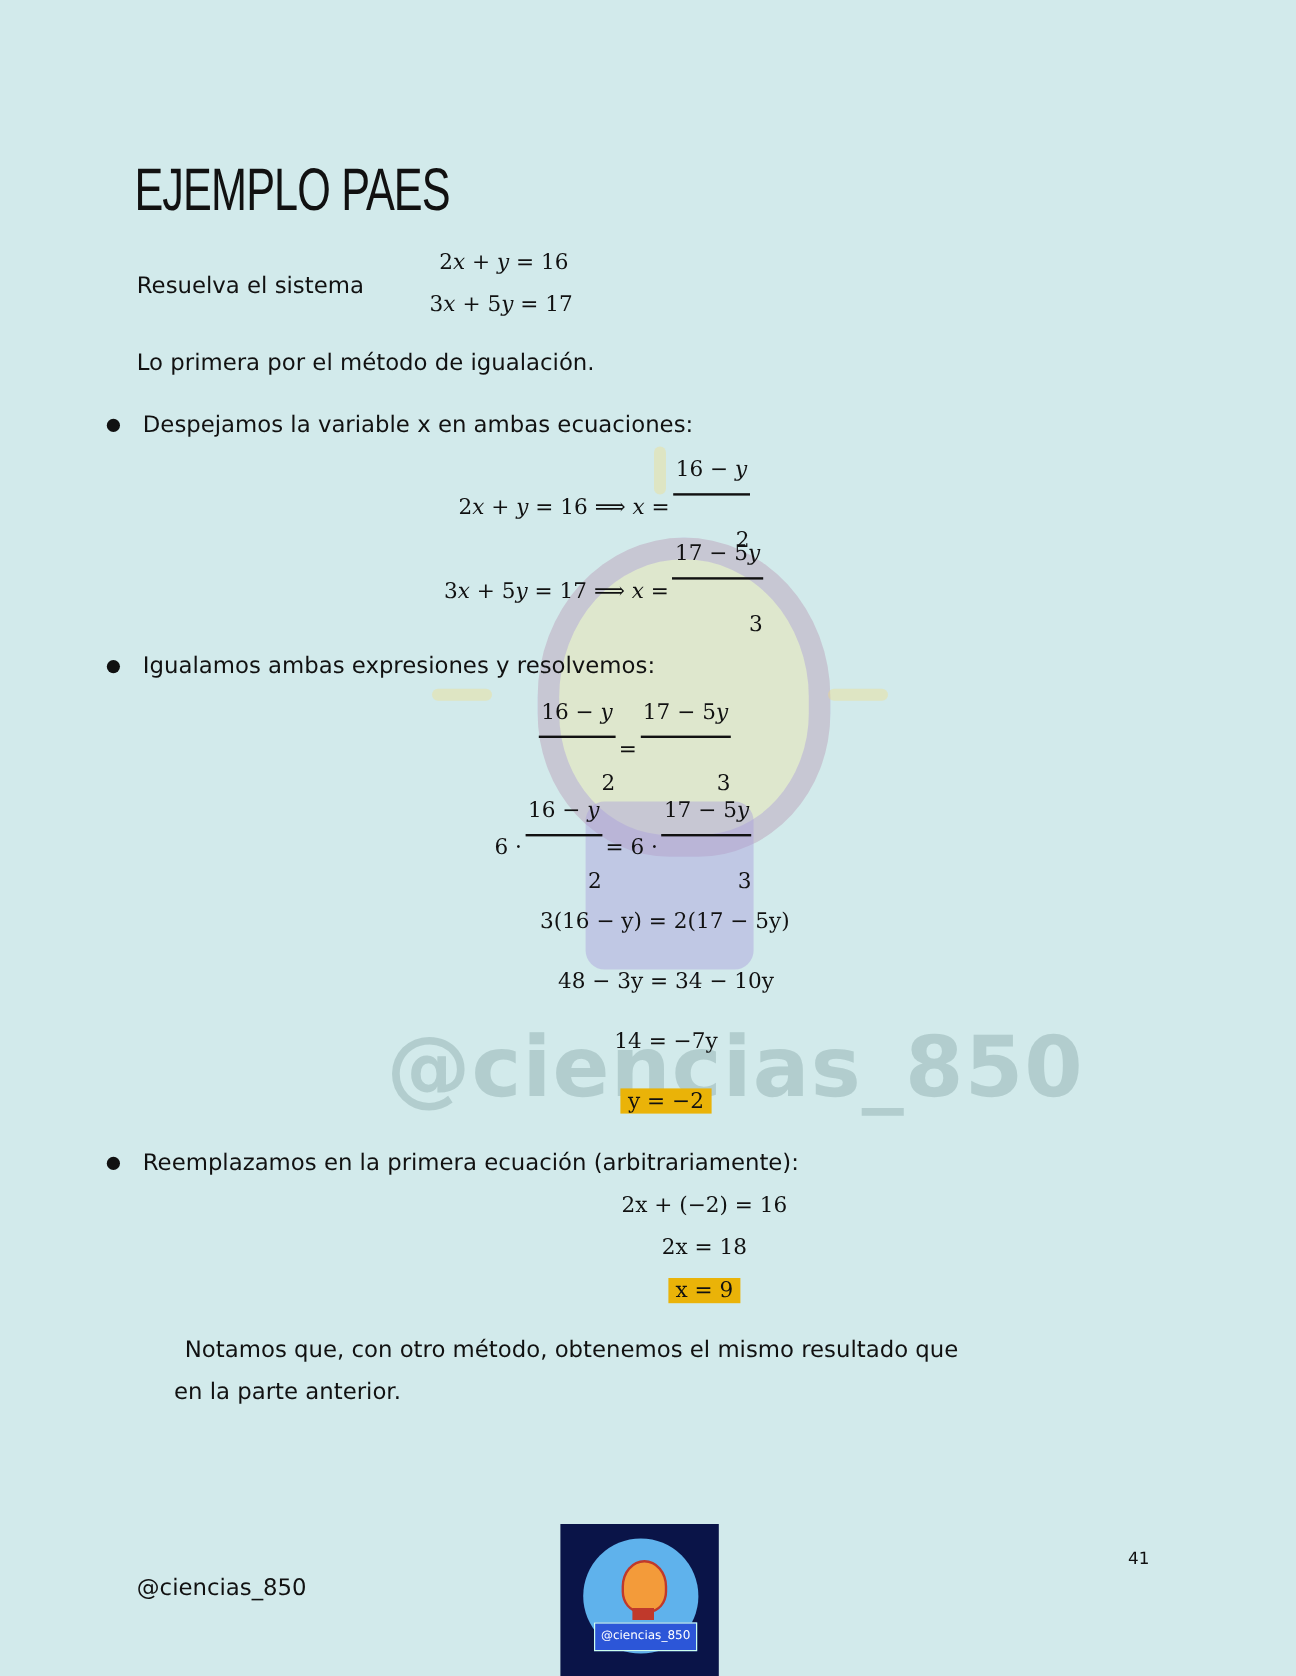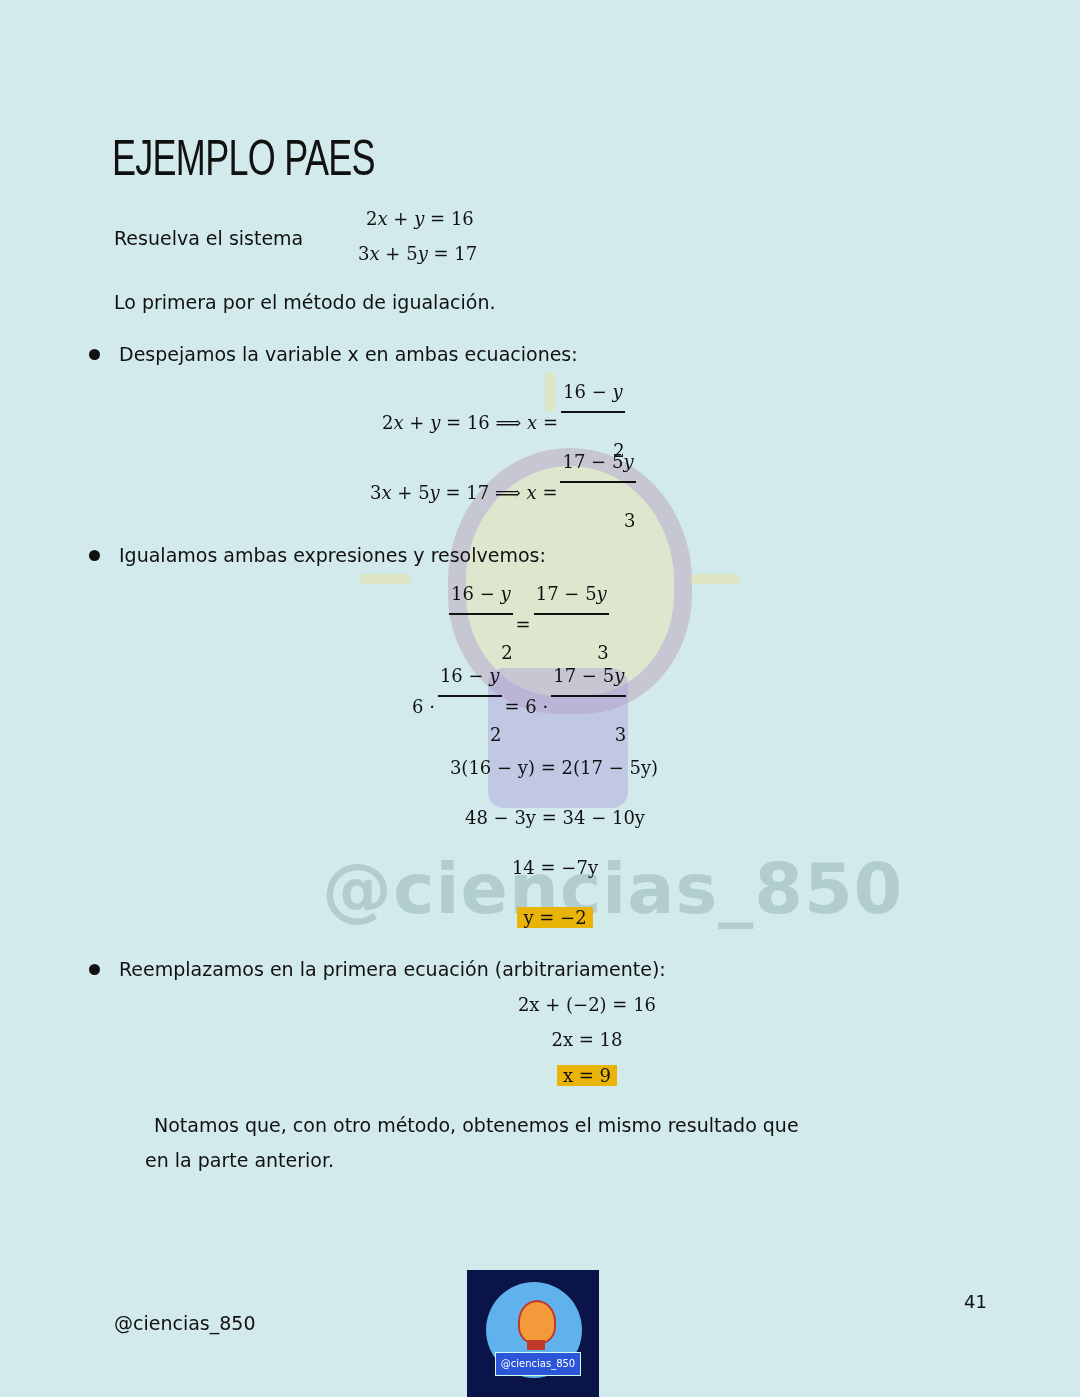--- a/index.html
+++ b/index.html
@@ -39,21 +39,21 @@
     background: rgba(170,160,220,0.45); border-radius: 16px;
   }
   .wm-ray { background: rgba(245,220,120,0.35); height: 10px; border-radius: 5px; }
   .wm-text {
     left: 322px; top: 848px; font-size: 70px; font-weight: bold;
     color: rgba(140,170,170,0.45); letter-spacing: 1px;
     font-family: "DejaVu Sans", sans-serif;
   }
 
   .footer-handle { left: 114px; top: 1312px; font-size: 19px; color: #111; }
-  .page-num { left: 940px; top: 1291px; font-size: 18px; color: #111; margin-left: 24px; }
+  .page-num { left: 940px; top: 1291px; font-size: 14px; color: #111; }
   .logo { left: 467px; top: 1270px; width: 132px; height: 127px; background: #0a1448; overflow: hidden; }
   .logo-circle { left: 19px; top: 12px; width: 96px; height: 96px; border-radius: 50%; background: #5fb2ec; }
   .logo-bulb { left: 51px; top: 30px; width: 34px; height: 40px; border-radius: 50% 50% 40% 40%; background: #f39b3a; border: 2px solid #c0392b; }
   .logo-base { left: 60px; top: 70px; width: 18px; height: 10px; background: #c0392b; }
   .logo-banner { left: 28px; top: 82px; width: 84px; height: 22px; background: #2c56d8; border: 1px solid #cfe; color: #fff; font-size: 10px; line-height: 22px; text-align: center; }
 </style>
 </head>
 <body>
 
 <div class="abs wm-bulb"></div>

